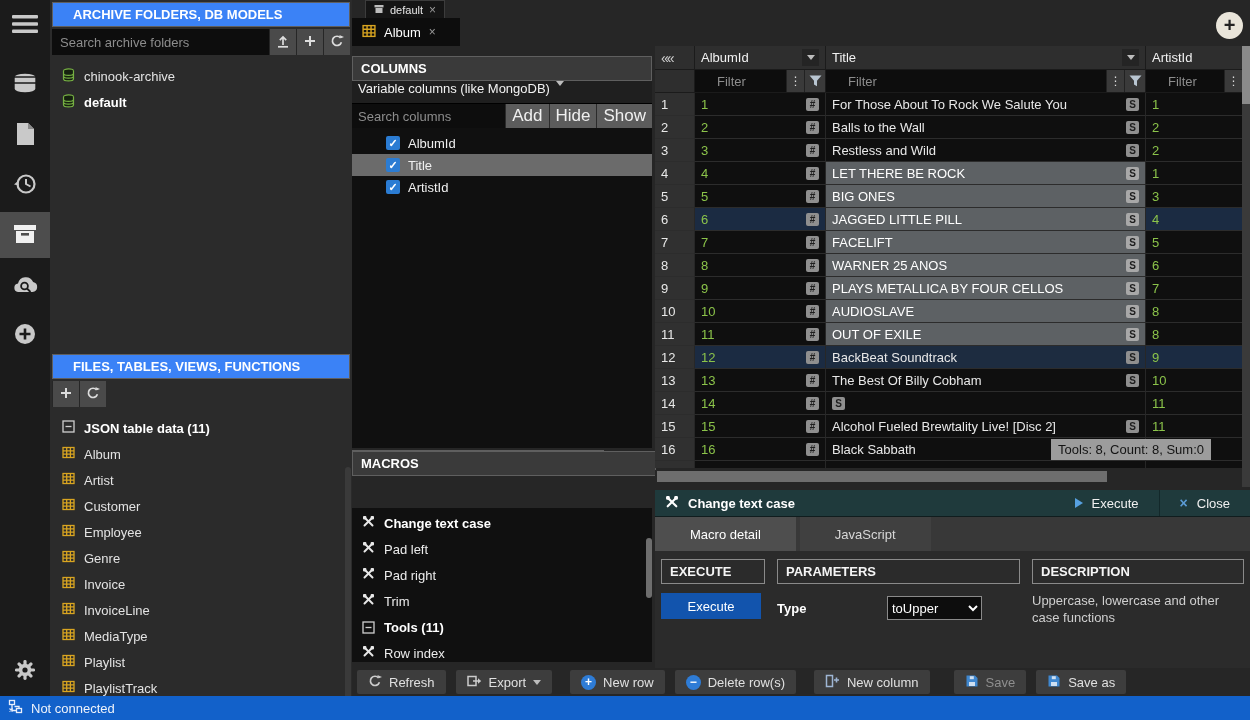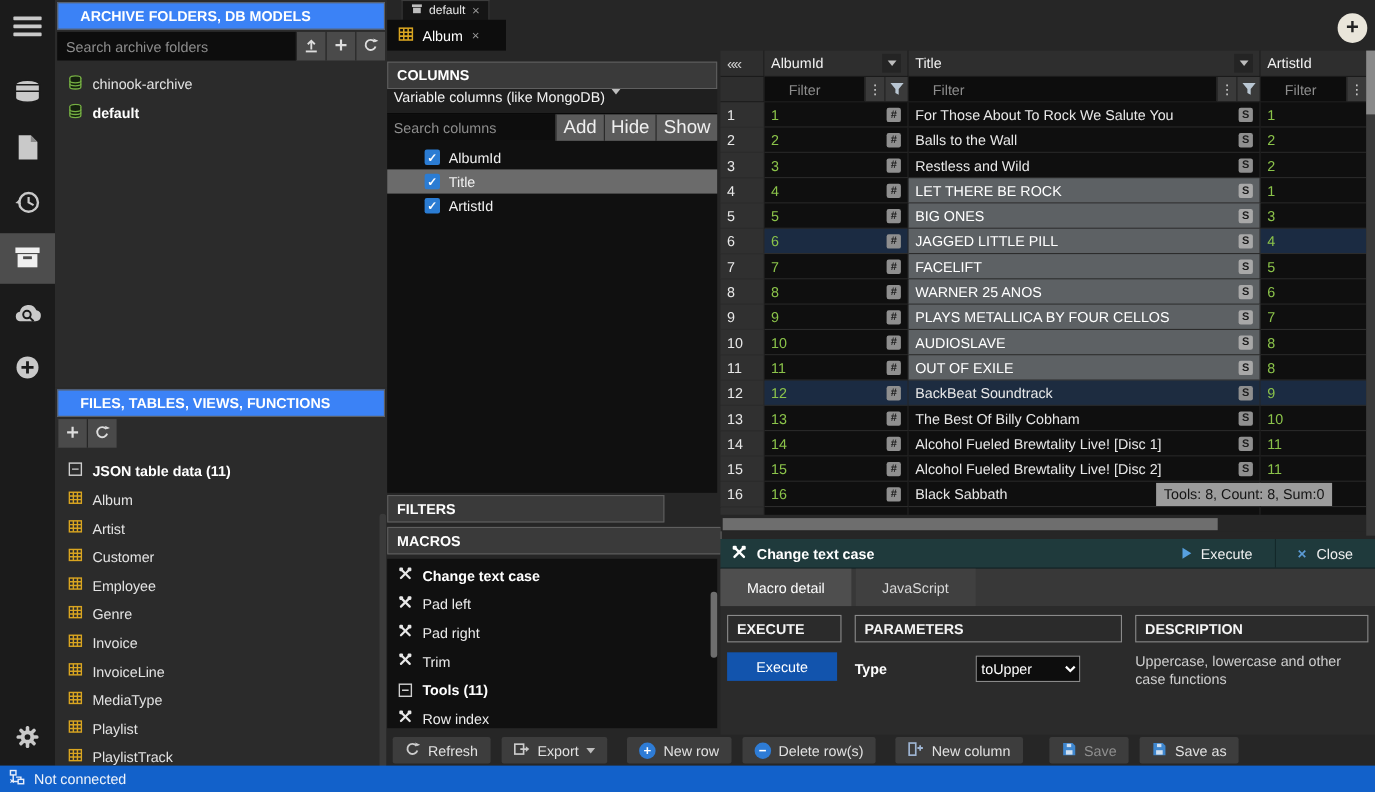--- a/index.html
+++ b/index.html
@@ -32,21 +32,21 @@
   .mid-header{height:25px;background:#3a3a3a;border:1px solid #5f5f5f;display:flex;align-items:center;padding:0 8px;font-weight:bold;color:#fff}
   .mode-row{height:23px;background:#1f1f1f;border-bottom:1px solid #000;display:flex;align-items:flex-start;gap:6px;padding:0 6px;color:#f2f2f2;cursor:pointer}
   .mid-search{display:flex;height:24px}
   .mid-search input{flex:1;min-width:0;background:#0d0d0d;border:0;outline:none;color:#ddd;padding:0 6px}
   .mini-btn{background:#5c5c5c;border-left:1px solid #2b2b2b;color:#f0f0f0;font-size:17px;padding:0 6px;display:flex;align-items:center;cursor:pointer}
   .col-list{background:#101010;height:320px;padding-top:4px}
   .col-item{height:22px;display:flex;align-items:center;gap:8px;padding:0 0 0 34px;color:#f0f0f0;cursor:pointer}
   .col-item.selected{background:#6b6b6b}
   .cbx{width:14px;height:14px;background:#2b7cd3;border-radius:2px;color:#fff;font-size:11px;font-weight:bold;display:flex;align-items:center;justify-content:center}
   .filters-hd{position:absolute;left:352px;top:450px;width:252px}
-  .macros-hd{position:absolute;left:352px;top:479px;width:304px}
+  .macros-hd{position:absolute;left:352px;top:451px;width:304px}
   .macro-list{position:absolute;left:352px;top:508px;width:300px;height:154px;background:#101010;padding-top:2px}
   .macro-item{height:26px;display:flex;align-items:center;gap:9px;padding:0 10px;color:#ececec;cursor:pointer}
   .macro-item.bold{font-weight:bold;color:#fff}
   .macro-item .group-icon{display:none}
   .macro-item.group .group-icon{display:inline-flex}
   .macro-item.group{font-weight:bold;color:#fff}
   .mscroll{position:absolute;left:646px;top:538px;width:6px;height:60px;background:#6e6e6e;border-radius:3px}
 
   
   .grid{position:absolute;left:655px;top:46px;width:587px}
@@ -84,21 +84,21 @@
 
   
   .mpanel{position:absolute;left:655px;top:490px;width:595px;height:178px;background:#2b2b2b}
   .m-header{height:27px;background:#1f3a3c;display:flex;align-items:center;padding:0 0 0 10px;border-bottom:1px solid #101d1e}
   .m-title{display:flex;align-items:center;gap:9px;font-weight:bold;color:#fff;flex:1}
   .m-act{display:flex;align-items:center;gap:9px;height:100%;padding:0 20px;color:#f0f0f0;cursor:pointer}
   .m-act.close{border-left:1px solid #13282a}
   .play{width:0;height:0;border-top:5px solid transparent;border-bottom:5px solid transparent;border-left:8px solid #57a0e0}
   .xblue{color:#5b9bd5;font-size:14px;font-weight:bold}
   .m-tabs{height:34px;background:#383838;display:flex;gap:4px;padding:0}
-  .m-tab{padding:0 24px;display:flex;align-items:center;color:#d8d8d8;background:#404040;cursor:pointer}
+  .m-tab{padding:0 35px;display:flex;align-items:center;color:#d8d8d8;background:#404040;cursor:pointer}
   .m-tab.active{background:#4e4e4e;color:#fff}
   .m-content{display:flex;gap:12px;padding:8px 6px 0 6px}
   .m-box-title{border:1px solid #8a8a8a;height:25px;display:flex;align-items:center;padding:0 8px;font-weight:bold;color:#f5f5f5}
   .box-exec{width:104px}.box-params{width:243px}.box-desc{flex:1}
   .exec-btn{margin-top:9px;width:100px;height:26px;background:#1254ad;color:#fff;border:0;cursor:pointer}
   .param-row{display:flex;align-items:center;margin-top:12px}
   .param-label{font-weight:bold;color:#fff;width:110px}
   .param-row select{background:#0d0d0d;color:#fff;border:1px solid #8a8a8a;width:95px;height:24px;cursor:pointer}
   .desc-text{margin-top:8px;color:#cfcfcf;line-height:17px}
 
@@ -734,21 +734,20 @@
         </div>
       </div>
 
       <div class="grow">
         <div class="gcell gut">14</div>
         <div class="gcell cell-album">
           <span class="val">14</span>
           <span class="badge">#</span>
         </div>
         <div class="gcell cell-title">
-          <span class="val">Alcohol Fueled Brewtality Live! [Disc 1]</span>
           <span class="badge">S</span>
         </div>
         <div class="gcell cell-artist" style="border-right:0">
           <span class="val">11</span>
         </div>
       </div>
 
       <div class="grow">
         <div class="gcell gut">15</div>
         <div class="gcell cell-album">

